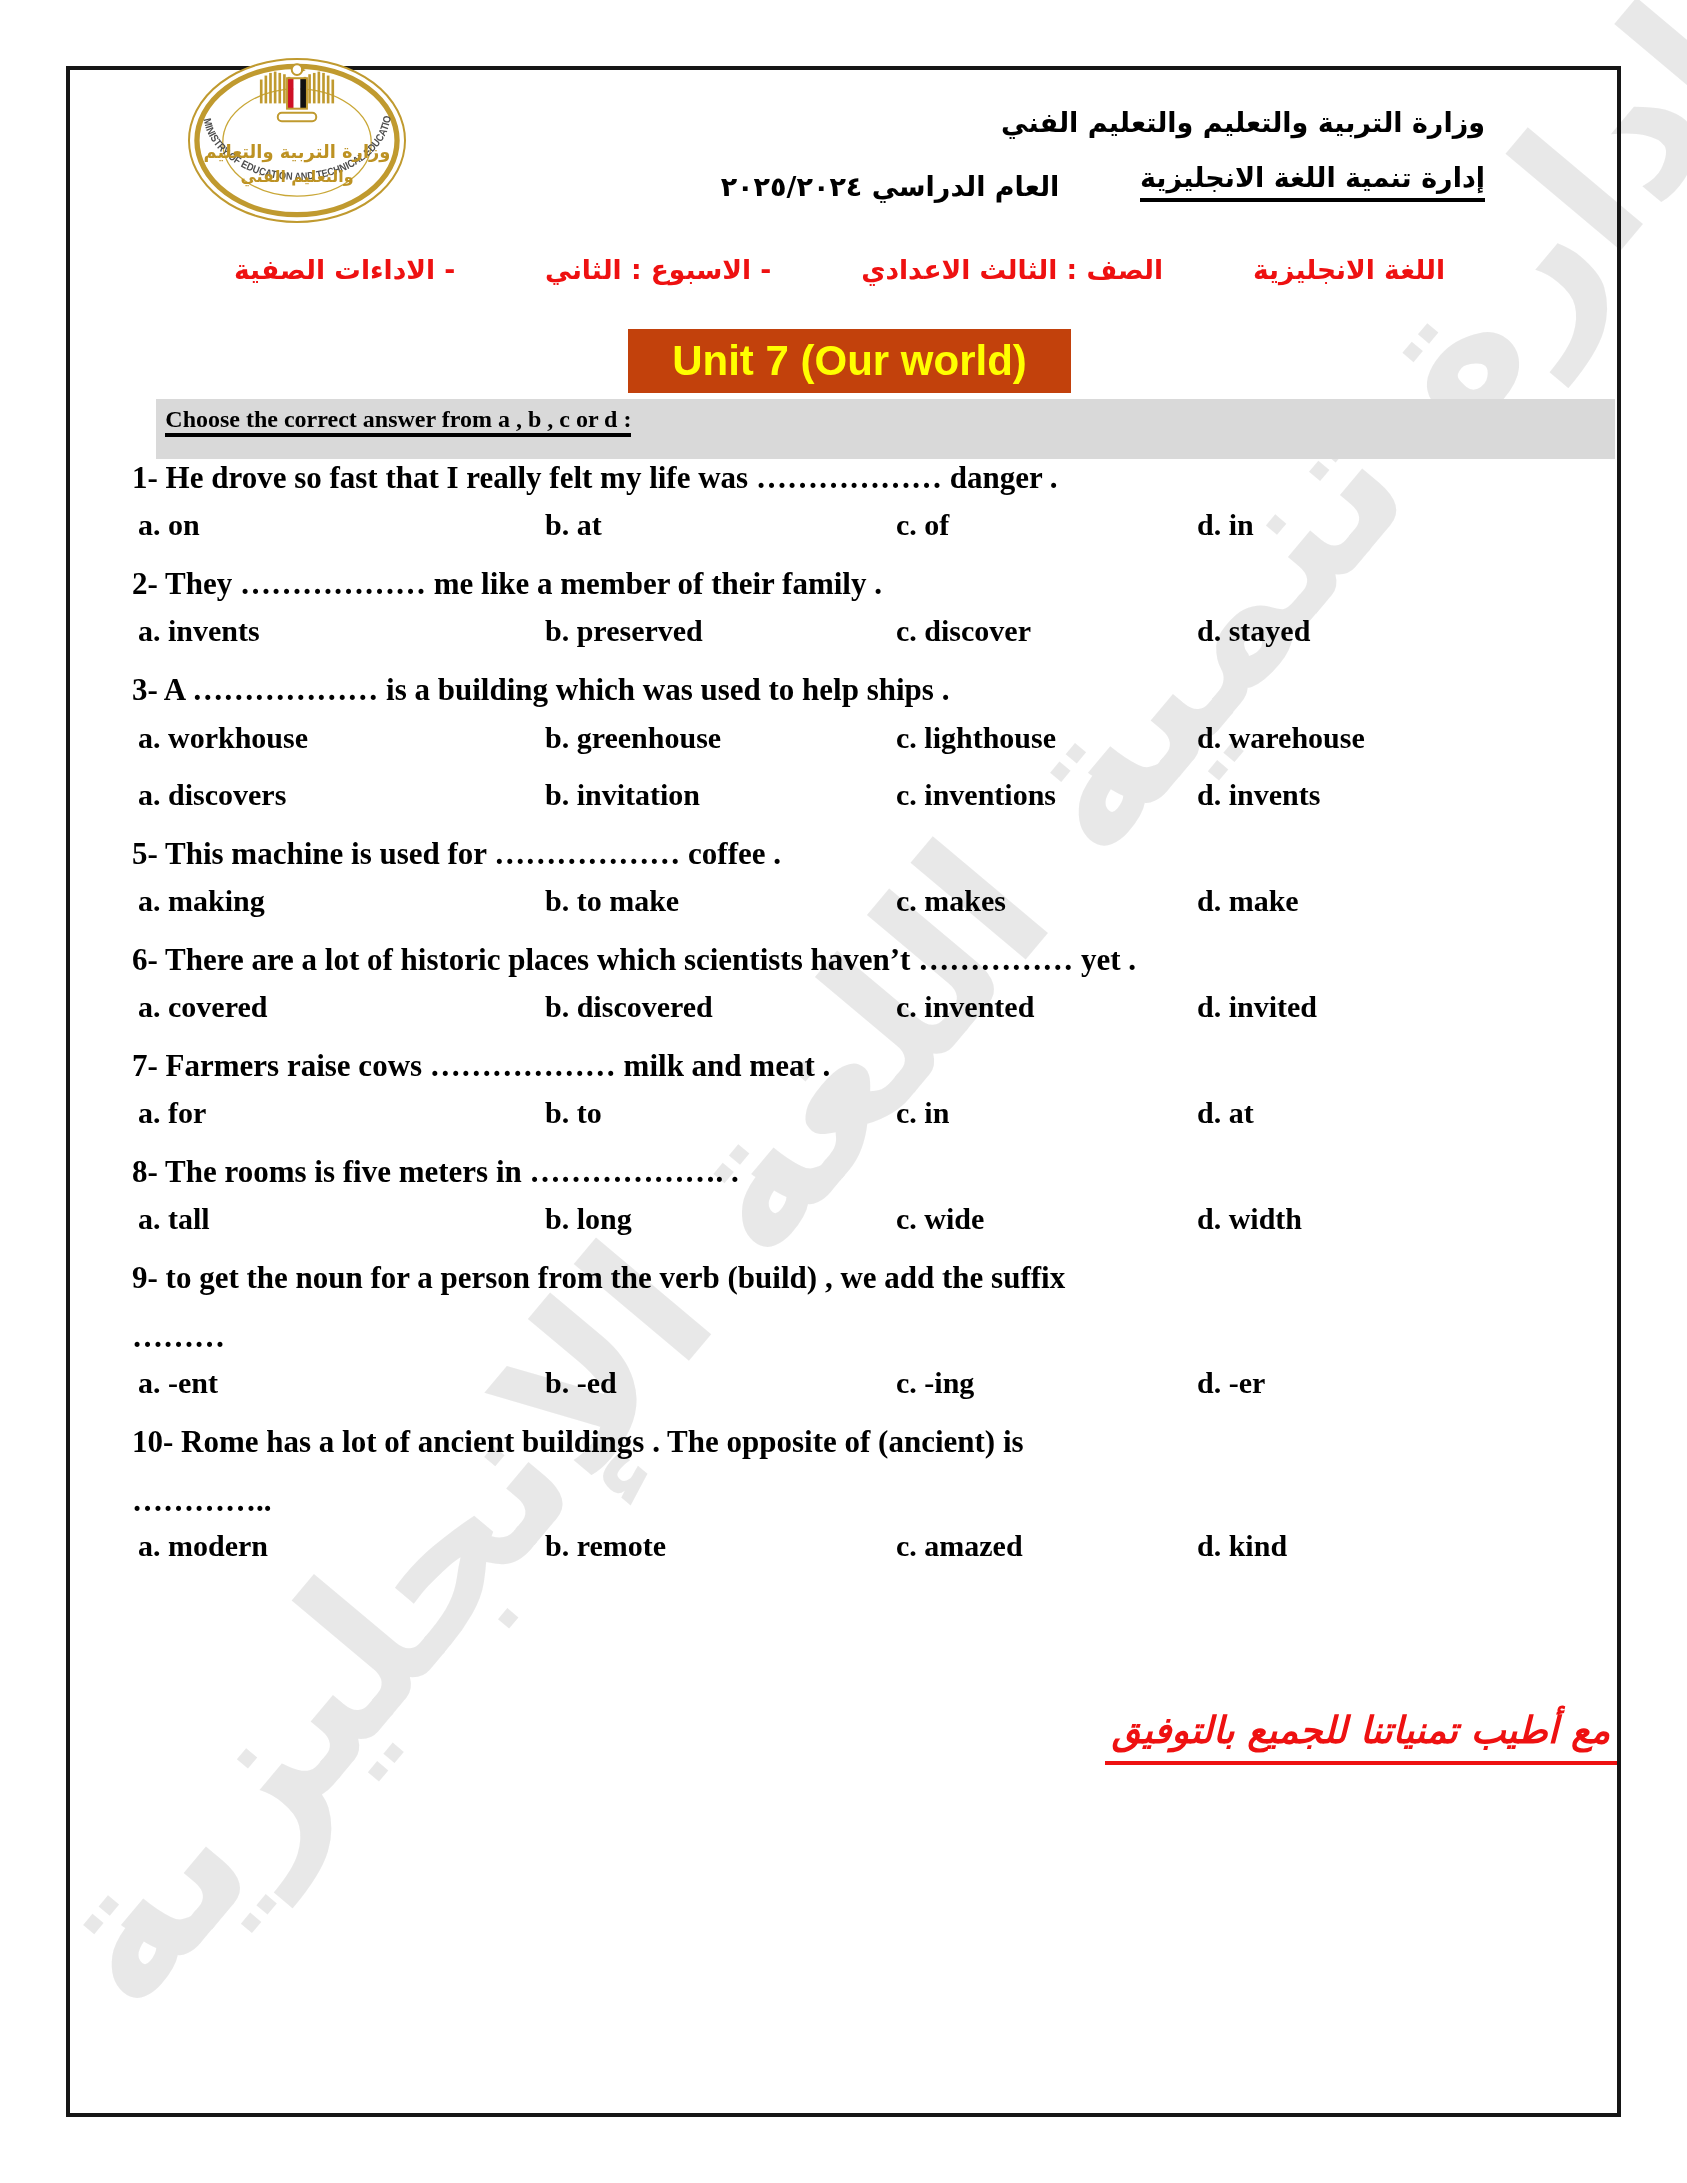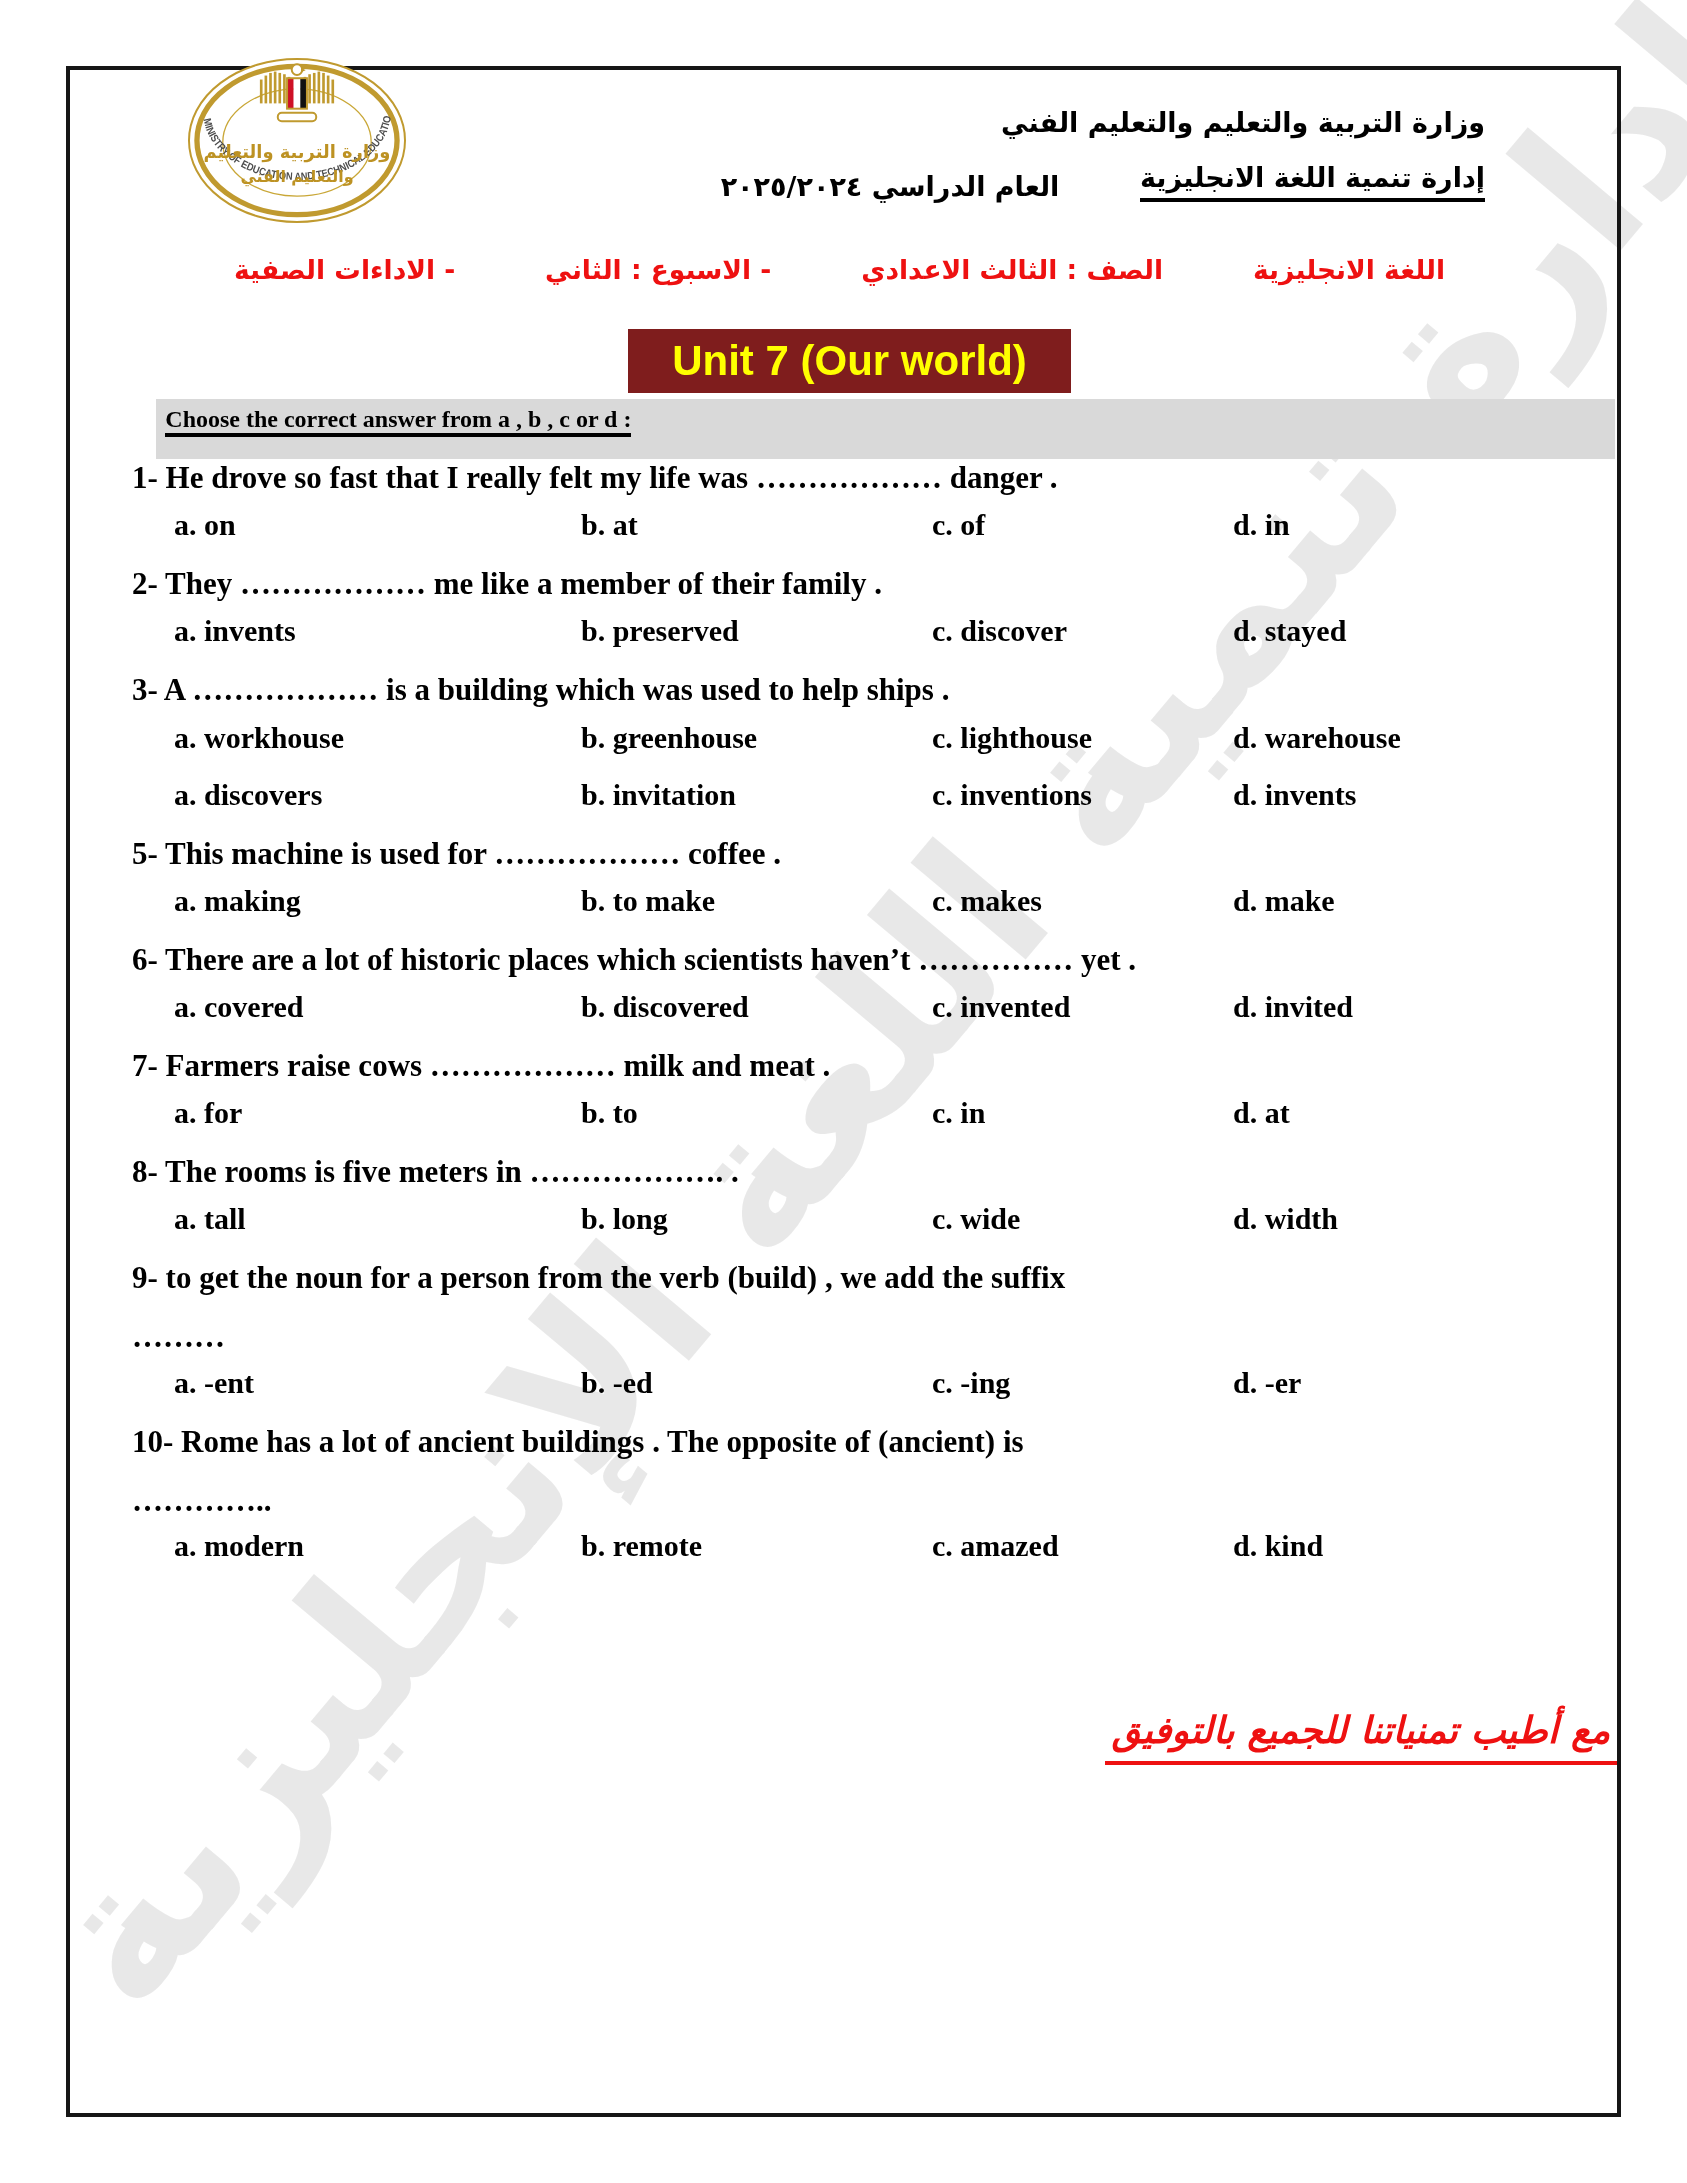--- a/index.html
+++ b/index.html
@@ -31,21 +31,21 @@
              font-family:"Liberation Sans",sans-serif;font-weight:bold;font-size:42px;}
   
   .instr-bar{position:absolute;top:329px;left:86px;width:1459px;height:60px;}
   .instr-bar span{display:inline-block;margin:6.6px 0 0 9.3px;
                   border-bottom:4.6px solid #000;font-weight:bold;font-size:24px;}
   
   .questions{position:absolute;top:390px;left:0;right:0;}
   .q-line{padding-left:62px;padding-right:26.5px;font-weight:bold;font-size:31px;line-height:36px;}
   .q-line2{padding-left:62px;font-weight:bold;font-size:31px;line-height:33px;margin-top:24px;}
   .q-opts{display:grid;grid-template-columns:407px 351px 301px auto;align-items:baseline;
-          padding-left:104px;margin:13.2px 0 25px 0;font-weight:bold;font-size:30px;line-height:32px;}
+          padding-left:68px;margin:13.2px 0 25px 0;font-weight:bold;font-size:30px;line-height:32px;}
   
   .footer-wish{position:absolute;top:1639px;left:0;width:100%;text-align:right;}
   .footer-wish span{display:inline-block;direction:rtl;font-family:"DejaVu Sans",sans-serif;
                     font-weight:bold;font-style:italic;font-size:37px;
                     border-bottom:4px solid;padding:0 6.6px 9.3px 6.6px;}
 </style>
 </head>
 <body>
 
 <div class="page">
@@ -61,21 +61,21 @@
 
     <div class="hdr-year">العام الدراسي ٢٠٢٥/٢٠٢٤</div>
 
     <div class="red-line" style="color:#ee1111;">
       <span>اللغة الانجليزية</span>
       <span>الصف : الثالث الاعدادي</span>
       <span>- الاسبوع : الثاني</span>
       <span>- الاداءات الصفية</span>
     </div>
 
-    <div class="title-box" style="background:#7f1d1d;color:#ffff00;text-align:center;">Unit 7 (Our world)</div>
+    <div class="title-box" style="background:#c2410c;color:#ffff00;text-align:center;">Unit 7 (Our world)</div>
 
     <div class="instr-bar" style="background:#d9d9d9;">
       <span>Choose the correct answer from a , b , c or d :</span>
     </div>
 
     <div class="questions">
 
       <div class="q-line">1- He drove so fast that I really felt my life was ……………… danger .</div>
       <div class="q-opts">
         <span>a. on</span>

